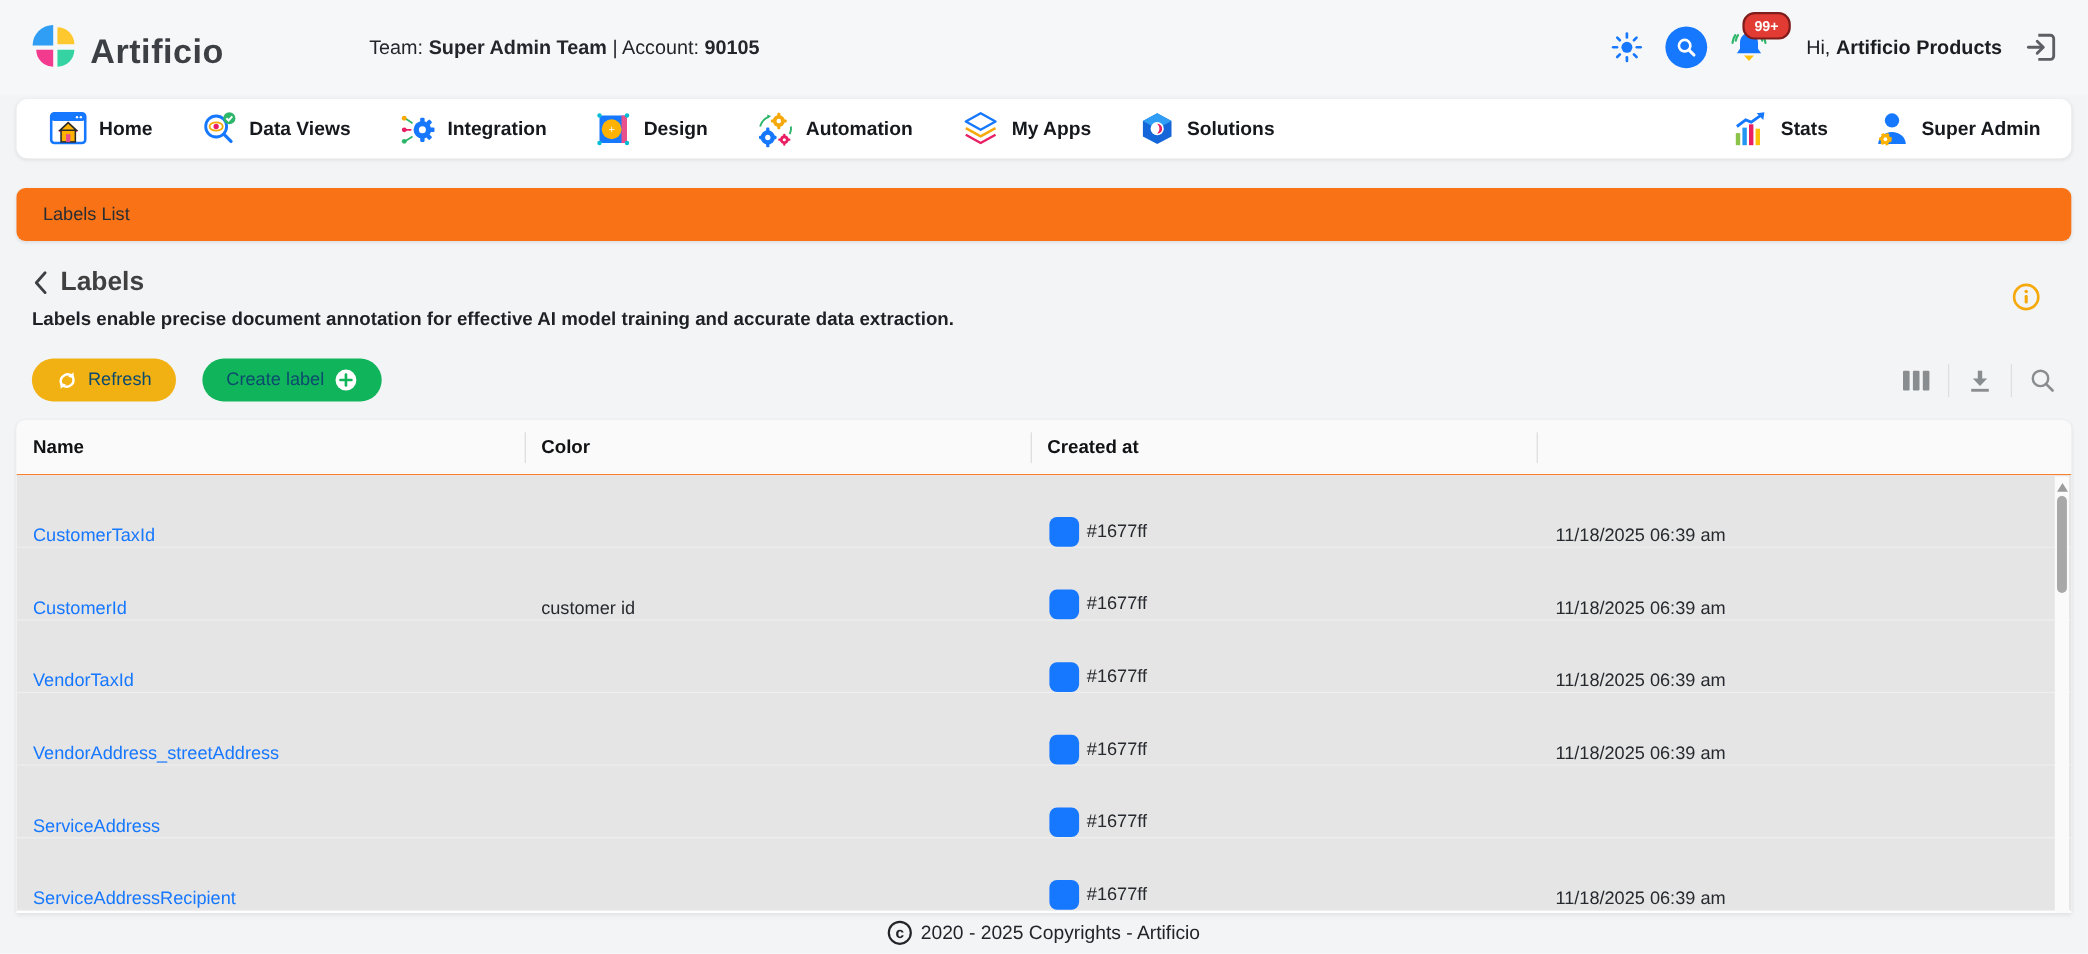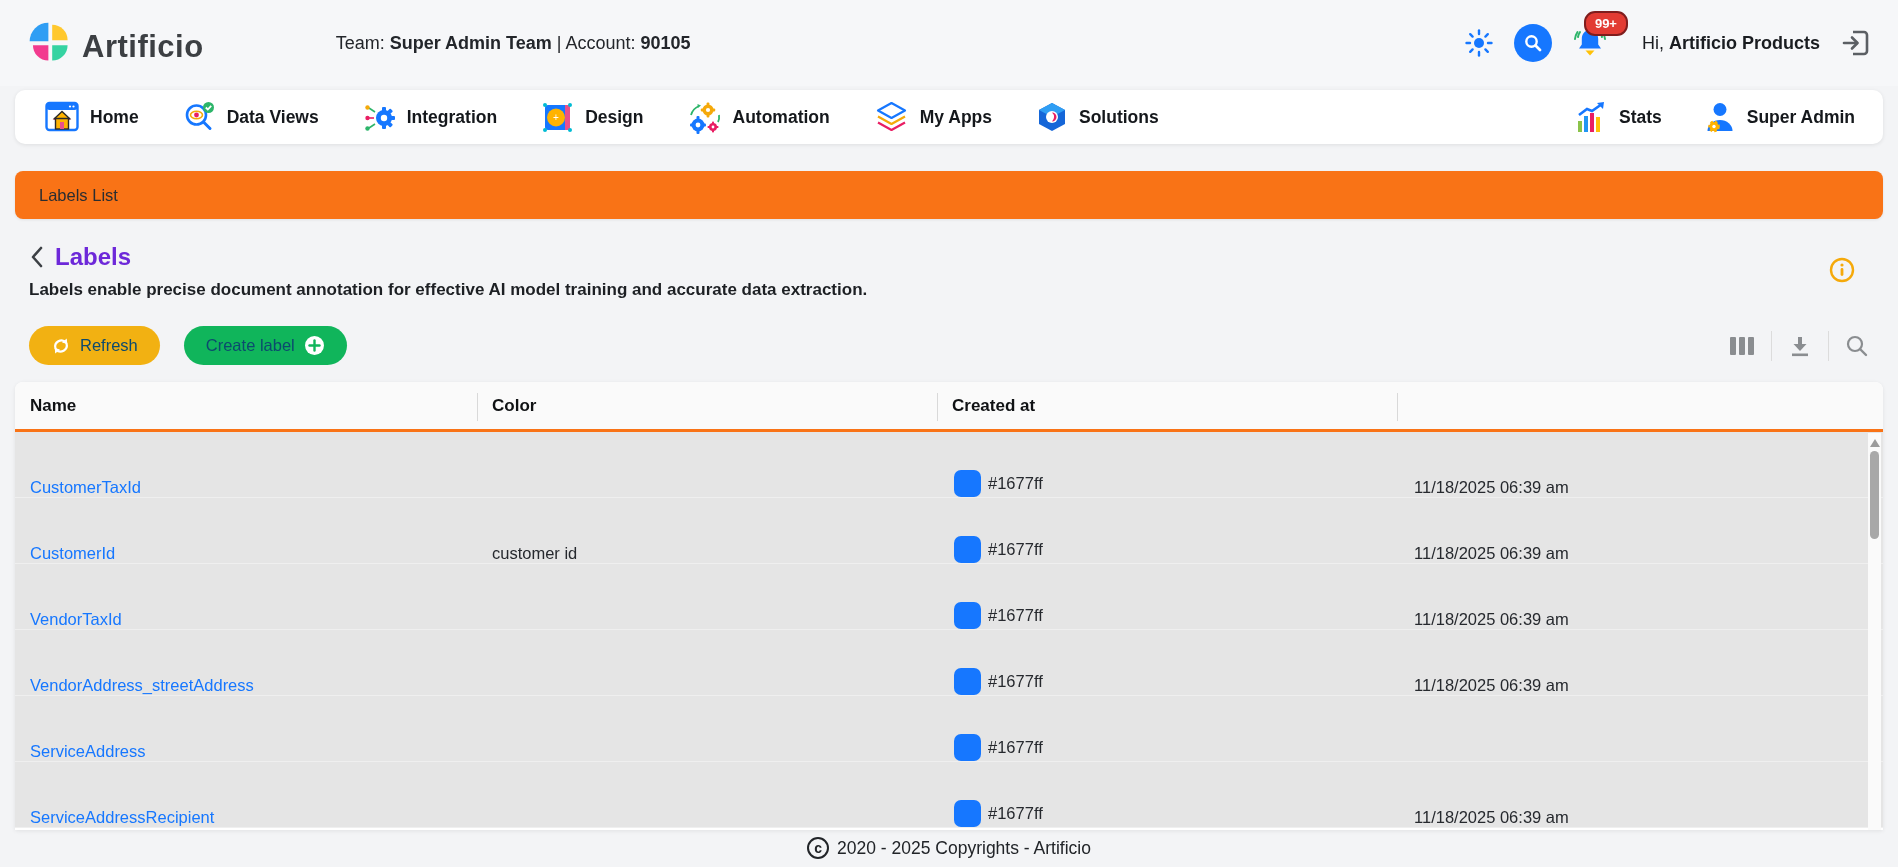--- a/index.html
+++ b/index.html
@@ -42,40 +42,40 @@
   .nav-right .nav-item{ margin-right:0; margin-left:42px; }
   
   .crumb-card{
     margin:27px 15px 0; height:48px; background:#f97316; border-radius:8px;
     box-shadow:0 1px 3px rgba(0,0,0,.08); display:flex; align-items:center;
     padding:0 24px; font-size:16.5px; color:#2a2d31;
   }
   
   .page-head{ margin:24px 29px 0; position:relative; }
   .title-row{ display:flex; align-items:center; gap:10px; }
-  .title-row h1{ font-size:24px; font-weight:700; color:#6d28d9;text-align:center; }
+  .title-row h1{ font-size:24px; font-weight:700; color:#404040;text-align:center; }
   .page-desc{ margin-top:9px; font-size:17px; font-weight:600; color:#1d2024; }
   .info-btn{ position:absolute; right:14px; top:14px; }
   
   .toolbar{ margin:26px 29px 0; display:flex; align-items:center; }
   .pill{
     border:none; cursor:pointer; height:39px; border-radius:20px;
     display:flex; align-items:center; gap:9px; color:#0c4a6e; font-size:16.5px;
     font-family:"Liberation Sans",sans-serif; padding:0 22px;
   }
   .pill-refresh{ background:#f2b112; }
   .pill-create{ background:#10b55b; margin-left:24px; }
   .tool-icons{ margin-left:auto; display:flex; align-items:center; }
   .tool-sep{ width:1px; height:30px; background:#dcdcdc; margin:0 16px; }
   
   .table-card{
     margin:17px 15px 0; background:#fff; border-radius:8px 8px 0 0;
     box-shadow:0 1px 4px rgba(0,0,0,.08); height:448px; position:relative; overflow:hidden;
   }
-  .thead{ display:flex; height:50px; background:#fafafa; border-bottom:3px solid #f97316; align-items:center; }
+  .thead{ display:flex; height:50px; background:#fafafa; border-bottom:1px solid #f97316; align-items:center; }
   .th{ font-size:17px; font-weight:700; color:#101214; padding-left:15px; position:relative; height:100%; display:flex; align-items:center;}
   .th + .th::before, .th-endcap::before{
     content:""; position:absolute; left:0; top:11px; width:1px; height:28px; background:#d9d9d9;
   }
   .th-endcap{ position:relative; height:100%; }
   .c-name{ width:462px; } .c-desc{ width:462px; } .c-color{ width:460px; } .c-created{ width:460px; }
   .trow{ display:flex; height:66px; align-items:flex-end; border-bottom:1px solid #efefef; background:#e5e5e5; }
   .td{ padding-left:15px; font-size:16.5px; color:#26292e; display:flex; align-items:center; }
   .td a{ color:#1677ff; text-decoration:none; cursor:pointer; }
   .swatch{ width:27px; height:27px; border-radius:7px; margin-right:7px; }

